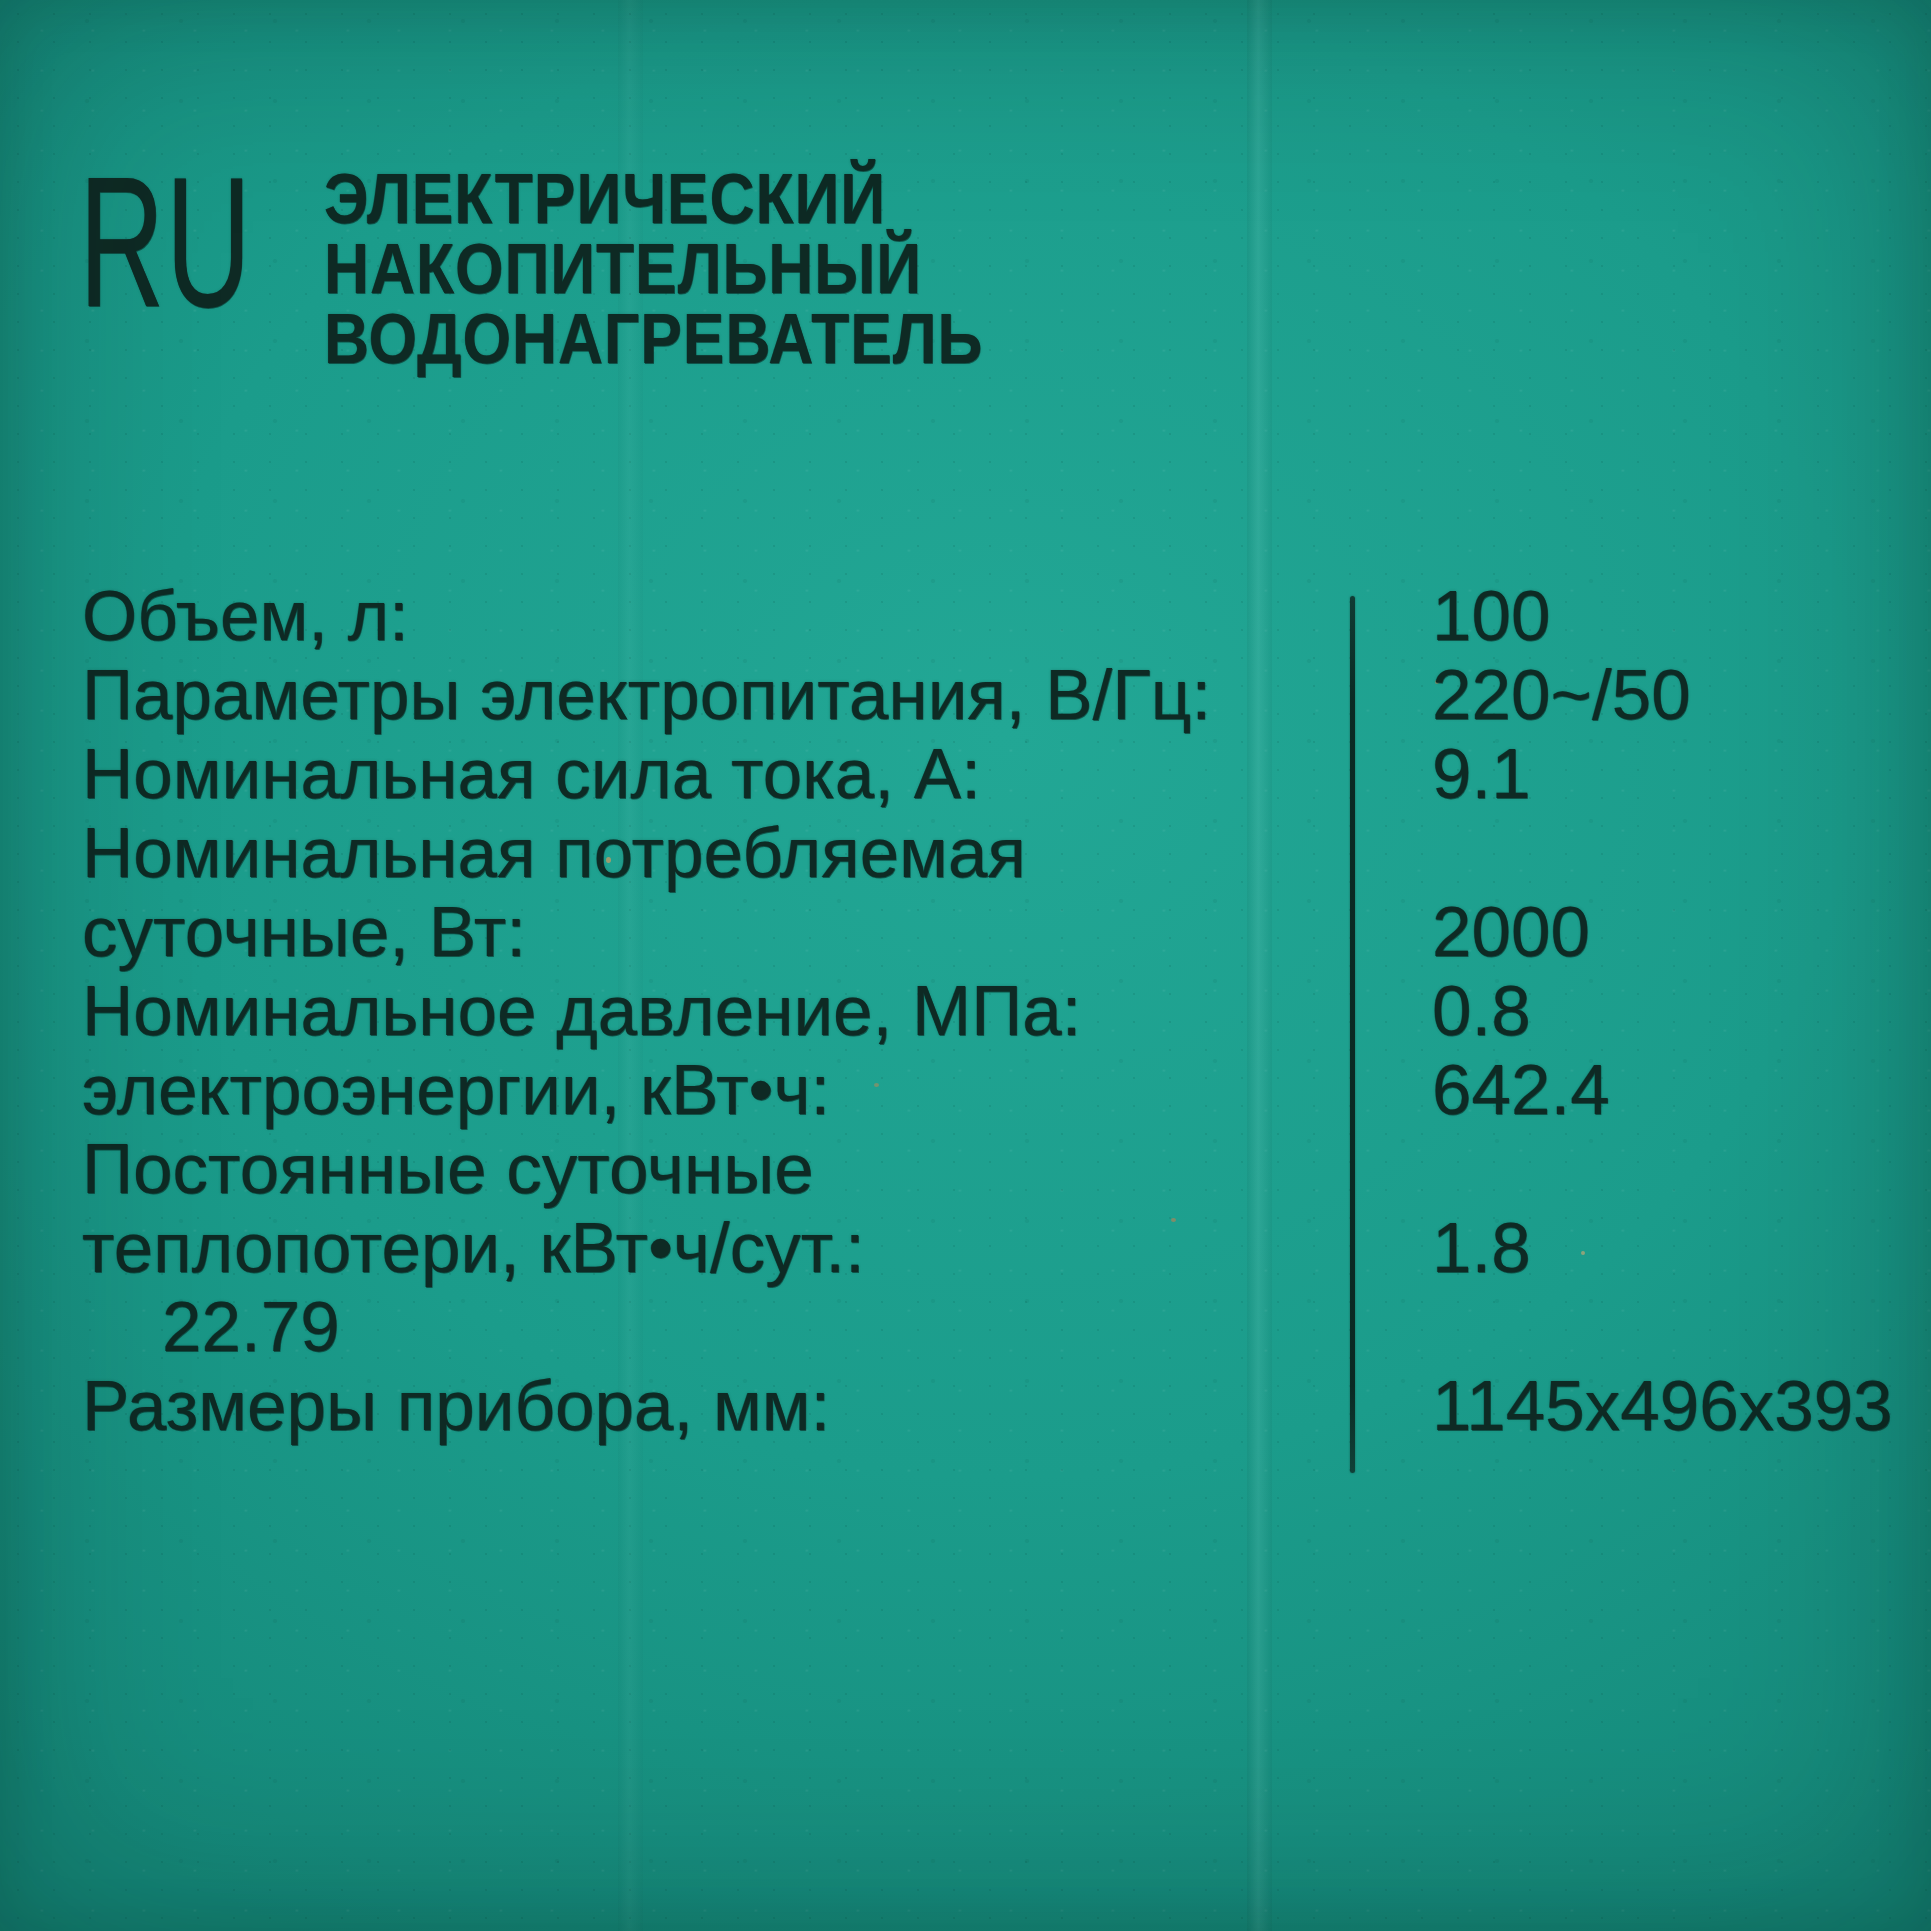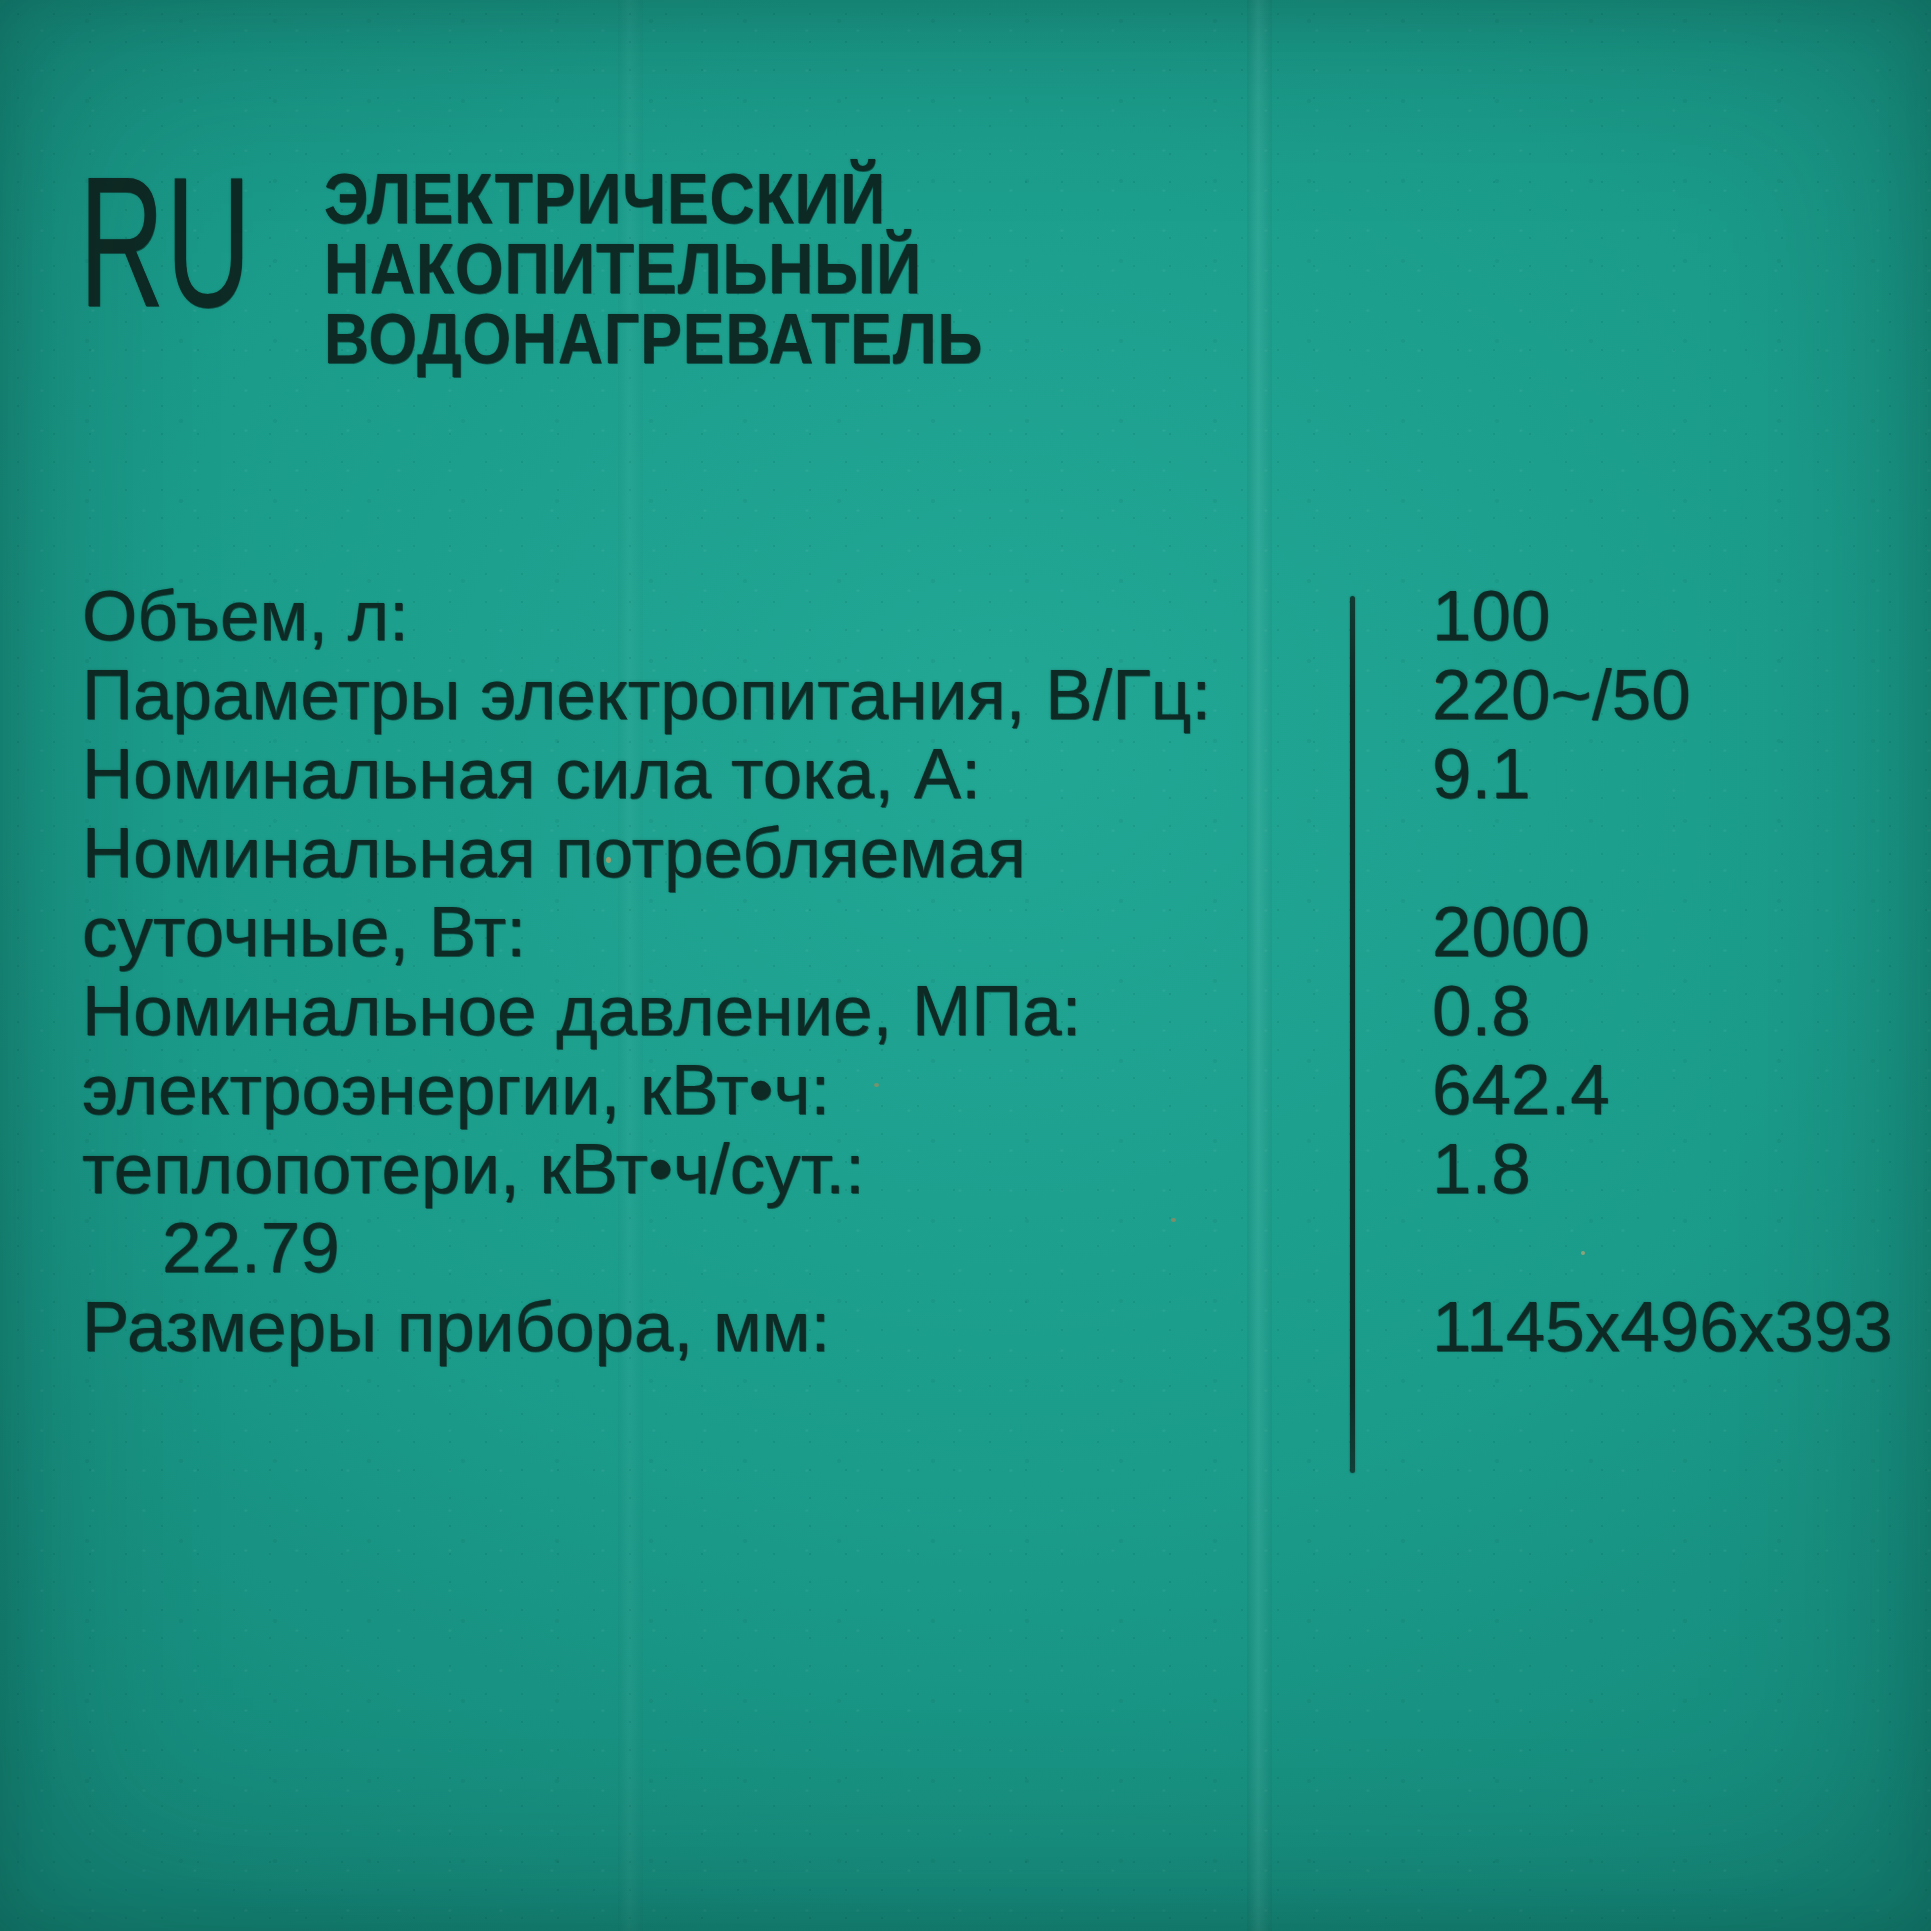--- a/index.html
+++ b/index.html
@@ -132,20 +132,24 @@
     <div class="cell-label ink">Номинальное давление, МПа:</div>
     <div class="cell-value ink">0.8</div>
   </div>
 
 
   <div class="row">
     <div class="cell-label ink">электроэнергии, кВт•ч:</div>
     <div class="cell-value ink">642.4</div>
   </div>
 
+  <div class="row">
+    <div class="cell-label ink">Постоянные суточные</div>
+    <div class="cell-value ink"></div>
+  </div>
 
   <div class="row">
     <div class="cell-label ink">теплопотери, кВт•ч/сут.:</div>
     <div class="cell-value ink">1.8</div>
   </div>
 
   <div class="row">
     <div class="cell-value ink">22.79</div>
   </div>
 

